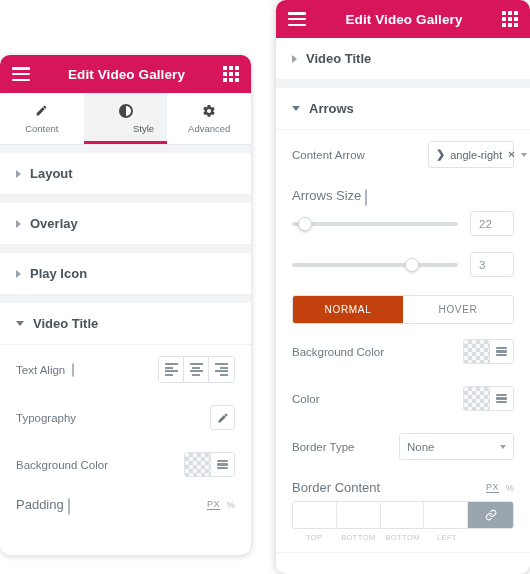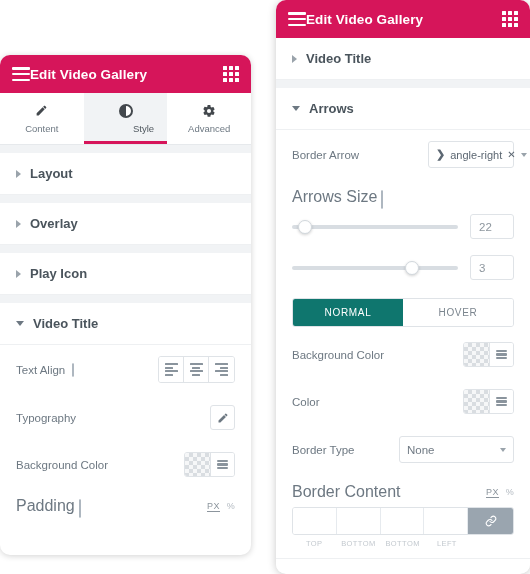--- a/index.html
+++ b/index.html
@@ -33,21 +33,21 @@
   .p-header {
     background: #d6155a;
     height: 38px;
     display: flex;
     align-items: center;
     padding: 0 12px;
     position: relative;
   }
   .p-title {
     flex: 1;
-    text-align: left;
+    text-align: center;
     color: #ffffff;
     font-size: 13.5px;
     font-weight: bold;
     letter-spacing: .1px;
   }
   .hamburger { width: 18px; height: 14px; display: flex; flex-direction: column;
     justify-content: space-between; cursor: pointer; }
   .hamburger i { display: block; height: 2.5px; background: #ffffff; border-radius: 1px; }
   .grid-icon { width: 16px; height: 16px; display: grid;
     grid-template-columns: repeat(3, 1fr); grid-template-rows: repeat(3, 1fr);
@@ -178,21 +178,21 @@
 
   
   .state-tabs {
     display: flex; margin: 6px 16px 4px; border: 1px solid #dfe3e7;
     border-radius: 3px; overflow: hidden;
   }
   .state-tab {
     flex: 1; text-align: center; padding: 8px 0; font-size: 10px;
     letter-spacing: .7px; color: #7b858e; background: #ffffff; cursor: pointer;
   }
-  .state-tab.active { background: #0f766e; color: #ffffff; }
+  .state-tab.active { background: #c2410c; color: #ffffff; }
 
   
   .units { display: flex; gap: 7px; align-items: center; }
   .unit { font-size: 9px; color: #b3bac1; cursor: pointer; letter-spacing: .3px; }
   .unit.active { color: #8c959d; border-bottom: 1px solid #8c959d; }
 
   
   .dims-wrap { padding: 2px 16px 10px; }
   .dims { display: flex; border: 1px solid #dfe3e7; border-radius: 3px; overflow: hidden; }
   .dim-cell {
@@ -206,21 +206,21 @@
   .dim-labels { display: flex; padding-top: 4px; }
   .dim-labels span {
     flex: 1; text-align: center; font-size: 7.5px; color: #c3c9cf; letter-spacing: .4px;
   }
   .dim-labels .spacer { flex: none; width: 45px; }
 
   .mini-label {
     display: flex; align-items: center; justify-content: space-between;
     padding: 9px 16px 4px;
   }
-  .mini-label .ml-text { font-size: 16px; color: #6d7882; display: flex; align-items: center; gap: 4px; }
+  .mini-label .ml-text { font-size: 13px; color: #6d7882; display: flex; align-items: center; gap: 4px; }
 
   .sec-divider { height: 1px; background: #eef0f2; }
 </style>
 </head>
 <body>
 
 <div id="stage">
 
   <div class="panel" id="panel-left">
 
@@ -401,21 +401,21 @@
     <div class="sec-gap"></div>
 
     <div class="sec-head">
       <span class="caret down"></span>
       <span class="sec-title">Arrows</span>
     </div>
 
     <div class="body-area">
 
       <div class="row">
-        <div class="row-label">Border Arrow</div>
+        <div class="row-label">Content Arrow</div>
         <div class="sel" id="sel-arrow">
           <span class="ang-ico">❯</span>
           <span class="selval">angle-right</span>
           <span class="xmark">✕</span>
           <span class="chev"></span>
         </div>
       </div>
 
       <div class="mini-label">
         <div class="ml-text">

